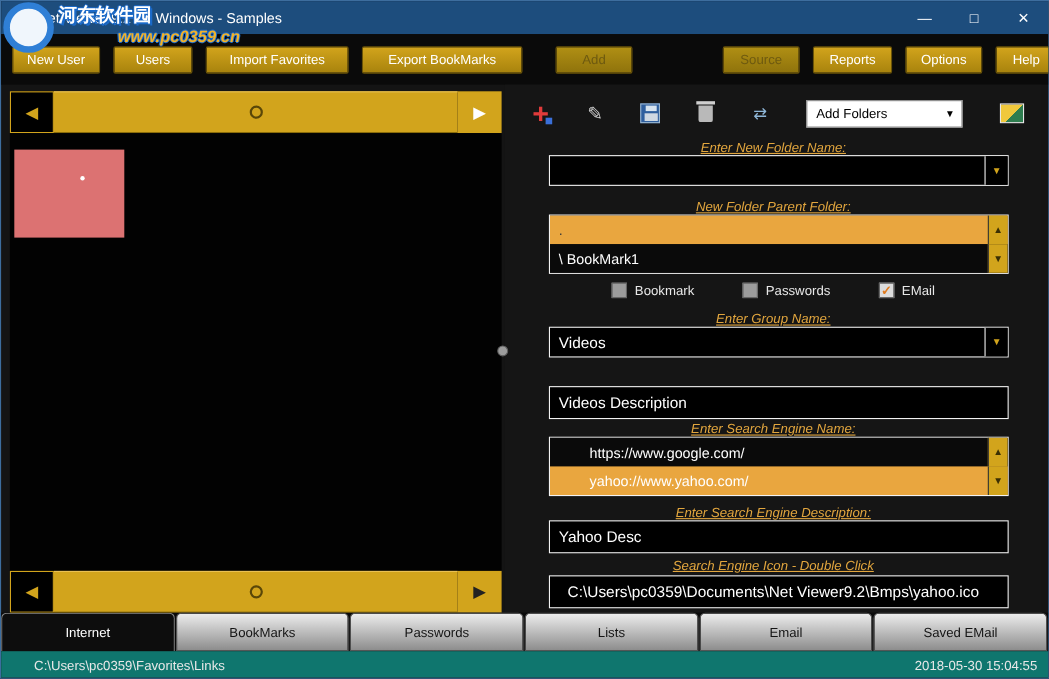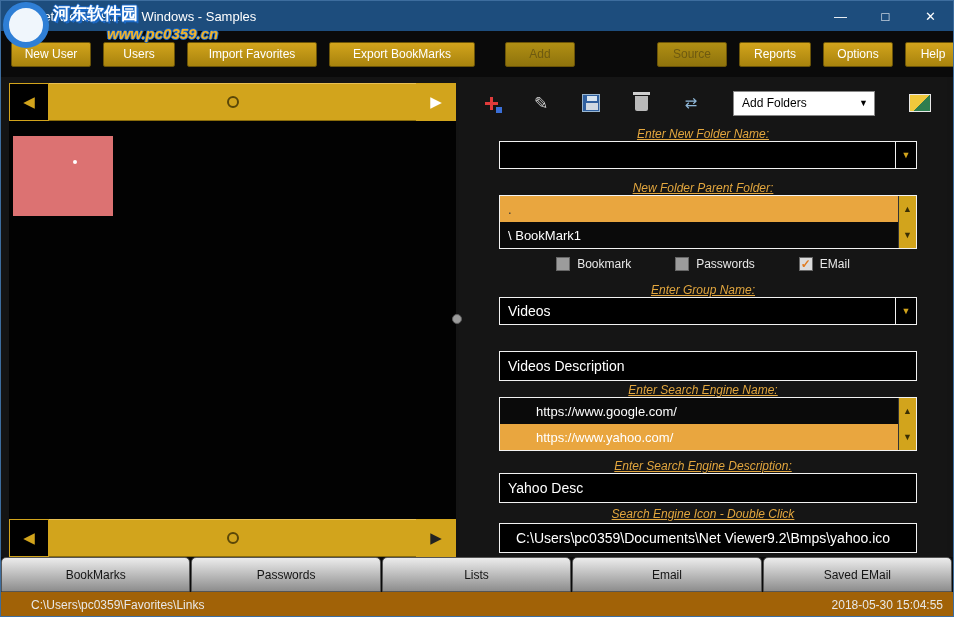--- a/index.html
+++ b/index.html
@@ -91,21 +91,21 @@
   .box.checked { background: #dcdcdc; color: #e07b1f; font-weight: bold; }
 
   
   .tabs { position: absolute; top: 556px; left: 0; width: 100%; height: 35px; display: flex; background: #0a0a0a; }
   .tab { flex: 1; display: flex; align-items: center; justify-content: center; font-size: 12px; color: #141414;
          background: linear-gradient(180deg, #ececec, #8d8d8d); border: 1px solid #555;
          border-radius: 5px 5px 0 0; cursor: pointer; margin-right: 1px; }
   .tab.active { background: #0d0d0d; color: #fff; border: 1px solid #888; border-bottom: none; }
 
   
-  .statusbar { position: absolute; top: 591px; left: 0; width: 100%; height: 26px; background: #a16207;
+  .statusbar { position: absolute; top: 591px; left: 0; width: 100%; height: 26px; background: #0f766e;
                display: flex; align-items: center; color: #e8e8e8; font-size: 12px; text-align: center; }
   .status-path { padding-left: 30px; }
   .status-time { margin-left: auto; padding-right: 10px; }
 
   
   .watermark { position: absolute; top: 1px; left: 2px; display: flex; align-items: flex-start; z-index: 50;
                pointer-events: none; }
   .wm-logo { width: 46px; height: 46px; border-radius: 50%; border: 6px solid #2f7fd6; background: #f0f6fc; }
   .wm-text { margin-left: 4px; }
   .wm-cn { font-size: 17px; font-weight: bold; color: #fff;
@@ -225,37 +225,38 @@
       <span class="dd">▼</span>
     </div>
 
     <div class="field" style="top:274px;height:30px">
       <span>Videos Description</span>
     </div>
 
     <div class="flabel" style="top:306px">Enter Search Engine Name:</div>
     <div class="listbox" style="top:320px;height:54px">
       <div class="lrow indent">https://www.google.com/</div>
-      <div class="lrow indent sel">https://www.yahoo.com/</div>
+      <div class="lrow indent sel">yahoo://www.yahoo.com/</div>
       <span class="sbtn up">▲</span>
       <span class="sbtn down">▼</span>
     </div>
 
     <div class="flabel" style="top:382px">Enter Search Engine Description:</div>
     <div class="field" style="top:396px;height:30px">
       <span>Yahoo Desc</span>
     </div>
 
     <div class="flabel" style="top:430px">Search Engine Icon - Double Click</div>
     <div class="field" style="top:446px;height:30px;padding-left:16px;overflow:hidden;white-space:nowrap">
       <span>C:\Users\pc0359\Documents\Net Viewer9.2\Bmps\yahoo.ico</span>
     </div>
   </div>
 
   <div class="tabs">
+    <div class="tab active">Internet</div>
     <div class="tab">BookMarks</div>
     <div class="tab">Passwords</div>
     <div class="tab">Lists</div>
     <div class="tab">Email</div>
     <div class="tab">Saved EMail</div>
   </div>
 
   <div class="statusbar">
     <span class="status-path">C:\Users\pc0359\Favorites\Links</span>
     <span class="status-time">2018-05-30 15:04:55</span>

